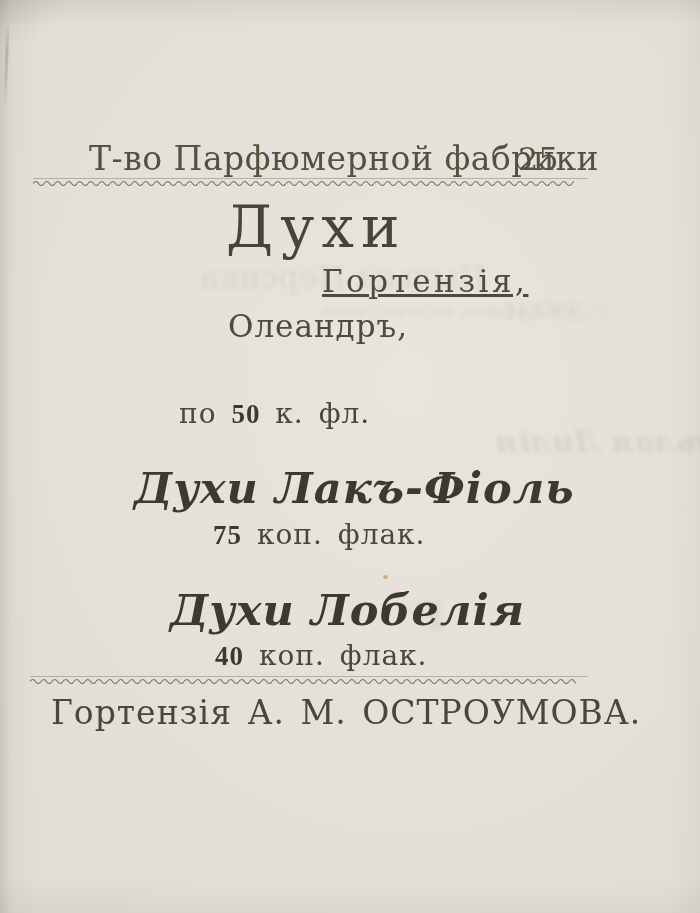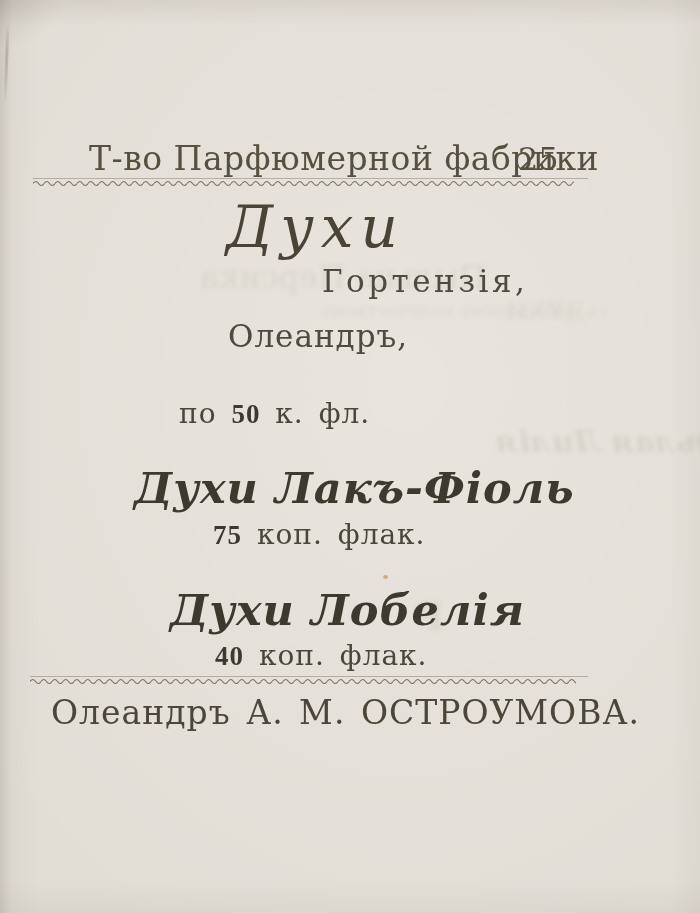--- a/index.html
+++ b/index.html
@@ -26,23 +26,23 @@
   .h-num{left:518px;top:141px;font-size:32px;color:#56503f;}
 
   
   .rule{position:absolute;height:10px;}
   .rule-top{left:33px;top:177px;width:555px;}
   .rule-bottom{left:30px;top:675px;width:558px;}
   .rule .hairline{position:absolute;left:0;top:1px;height:1px;width:100%;background:rgba(122,114,100,.45);}
   .rule svg{position:absolute;left:0;top:2px;display:block;}
 
   
-  .title-duhi{left:226px;top:194px;font-size:58px;font-style:italic;letter-spacing:7px;color:#4a4437;text-align:right;}
-  .v1{left:322px;top:264px;font-size:31px;letter-spacing:3.5px;}
-  .v2{left:228px;top:309px;font-size:31px;letter-spacing:1px;margin-top:10px;}
+  .title-duhi{left:226px;top:194px;font-size:58px;letter-spacing:7px;color:#4a4437;text-align:right;}
+  .v1{left:322px;top:264px;font-size:31px;letter-spacing:3.5px;text-decoration:underline;}
+  .v2{left:228px;top:309px;font-size:31px;letter-spacing:1px;}
   .v3{left:92px;top:352px;font-size:33px;letter-spacing:3px;word-spacing:12px;}
 
   .price{font-size:28px;letter-spacing:1px;word-spacing:5px;color:#4b463a;}
   .p1{left:179px;top:398px;}
   .p2{left:213px;top:519px;}
   .p3{left:215px;top:640px;}
   .price .num{font-family:Liberation Serif, serif;font-weight:bold;font-size:27px;color:#3e3930;}
 
   .product{font-size:43px;font-weight:bold;font-style:italic;letter-spacing:1px;color:#3e392f;}
   .prod1{left:134px;top:464px;}
@@ -121,15 +121,15 @@
     <svg width="546" height="8">
       <defs>
         <pattern id="wave-bottom" width="11" height="8" patternUnits="userSpaceOnUse">
           <path d="M0,4.5 Q2.75,0.5 5.5,4.5 T11,4.5" fill="none" stroke="#7b7264" stroke-width="1.1"></path>
         </pattern>
       </defs>
       <rect width="546" height="8" fill="url(#wave-bottom)"></rect>
     </svg>
   </div>
 
-  <div class="abs footer-line">Олеандръ А. М. ОСТРОУМОВА.</div>
+  <div class="abs footer-line">Гортензія А. М. ОСТРОУМОВА.</div>
 
 </div>
 
 </body></html>

